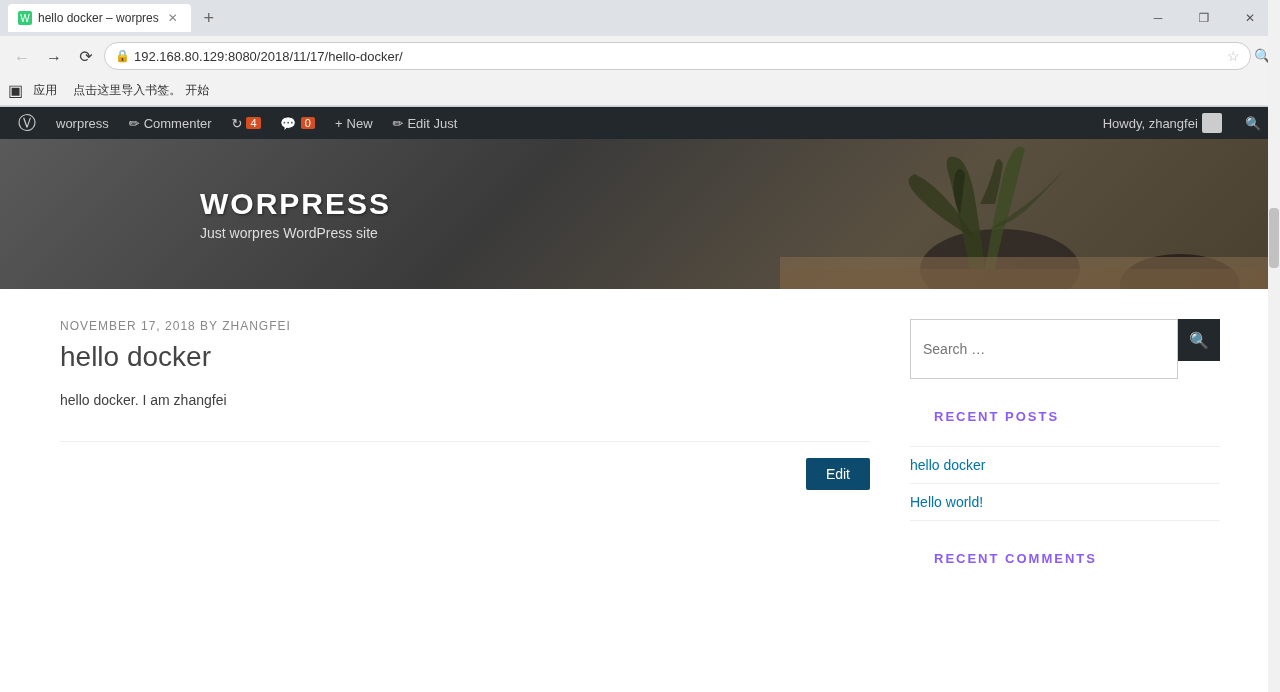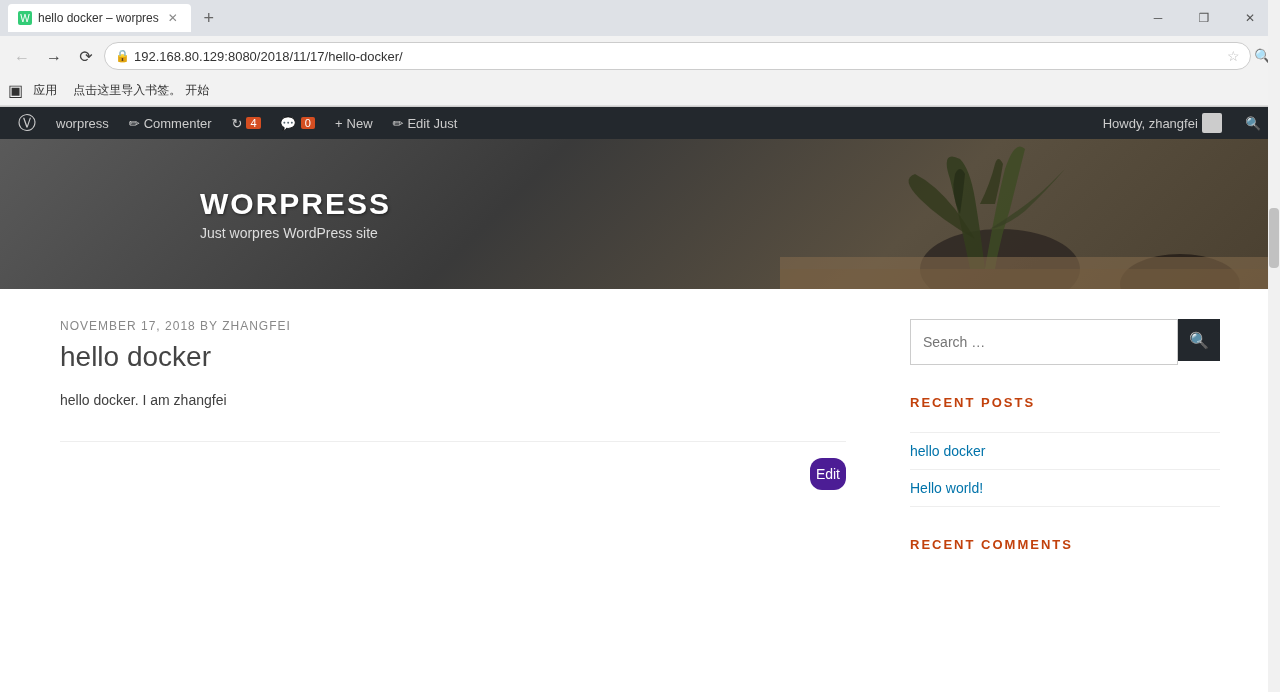--- a/index.html
+++ b/index.html
@@ -202,21 +202,21 @@
       color: #ddd;
       margin-top: 4px;
     }
 
     
     .main-content {
       display: flex;
       max-width: 1200px;
       margin: 0 auto;
       padding: 30px 20px;
-      gap: 64px;
+      gap: 40px;
     }
     .content-area {
       flex: 1;
       min-width: 0;
     }
     .post-meta {
       font-size: 12px;
       color: #888;
       text-transform: uppercase;
       letter-spacing: 1px;
@@ -238,65 +238,66 @@
       line-height: 1.6;
       margin-bottom: 30px;
     }
     .post-footer {
       border-top: 1px solid #eee;
       padding-top: 16px;
       display: flex;
       justify-content: flex-end;
     }
     .edit-btn {
-      background: #4c1d95;
+      background: #0c4a6e;
       color: #fff;
       border: none;
-      padding: 8px 6px;
-      font-size: 14px;
-      cursor: pointer;
-      border-radius: 12px;
+      padding: 8px 20px;
+      font-size: 14px;
+      cursor: pointer;
+      border-radius: 2px;
     }
 
     
     .sidebar {
       width: 310px;
       flex-shrink: 0;
     }
     .search-widget {
       display: flex;
       margin-bottom: 30px;
     }
     .search-input {
       flex: 1;
       padding: 8px 12px;
       border: 1px solid #ccc;
       font-size: 14px;
       color: #888;
       outline: none;
-      height: 46px;
+      height: 60px;
     }
     .search-btn {
       background: #23282d;
       color: #fff;
       border: none;
       width: 42px;
       height: 42px;
       cursor: pointer;
       font-size: 16px;
       display: flex; align-items: center; justify-content: center;
     }
     .widget-title {
       font-size: 13px;
       font-weight: bold;
       letter-spacing: 2px;
       text-transform: uppercase;
-      color: #c2410c;
+      color: #8b5cf6;
       margin-bottom: 12px;
       padding-bottom: 10px;
+      margin-left: 24px;
     }
     .widget {
       margin-bottom: 30px;
     }
     .widget-list {
       list-style: none;
       border-top: 1px solid #eee;
     }
     .widget-list li {
       border-bottom: 1px solid #eee;

